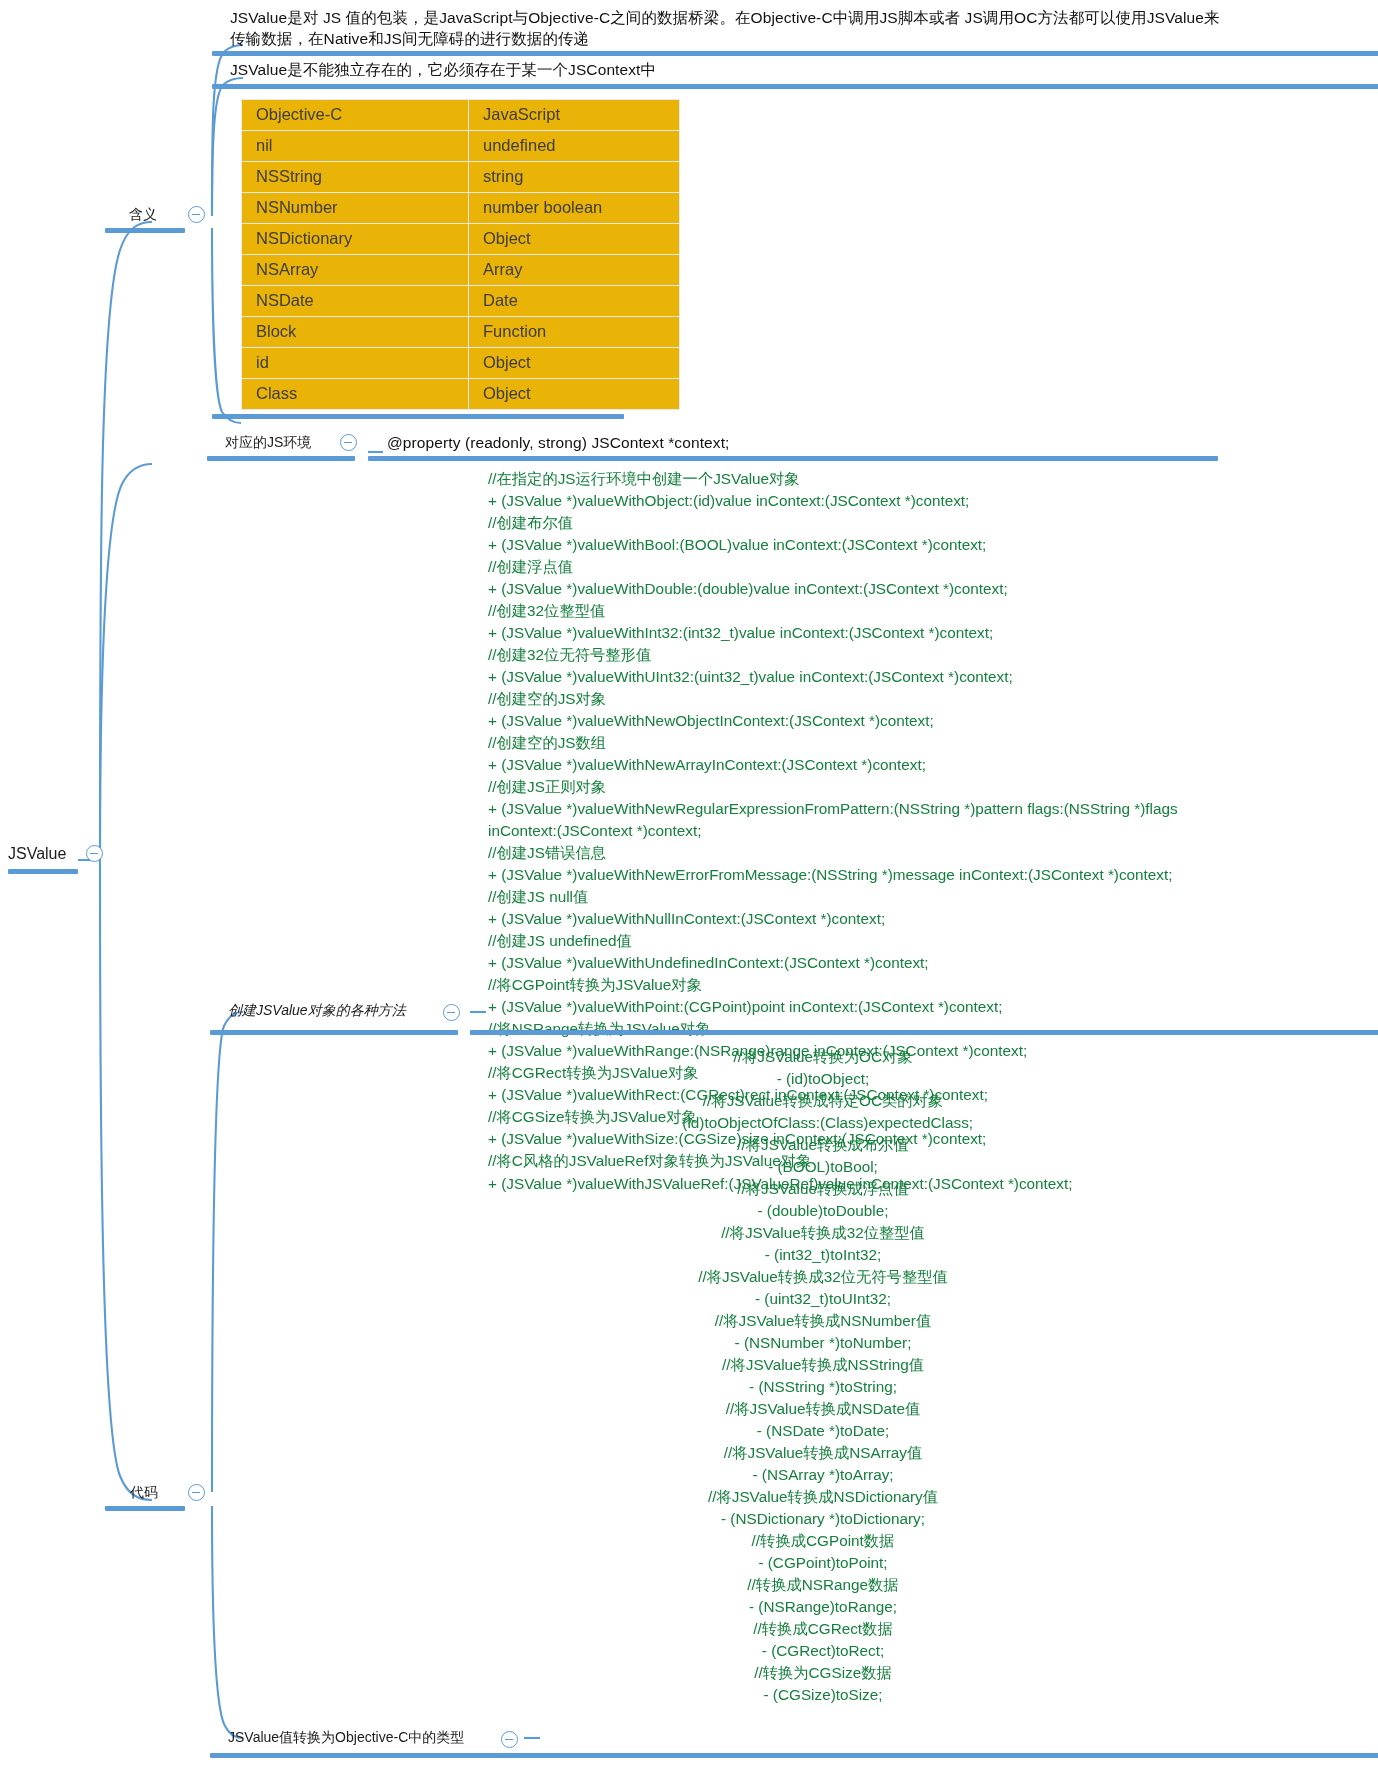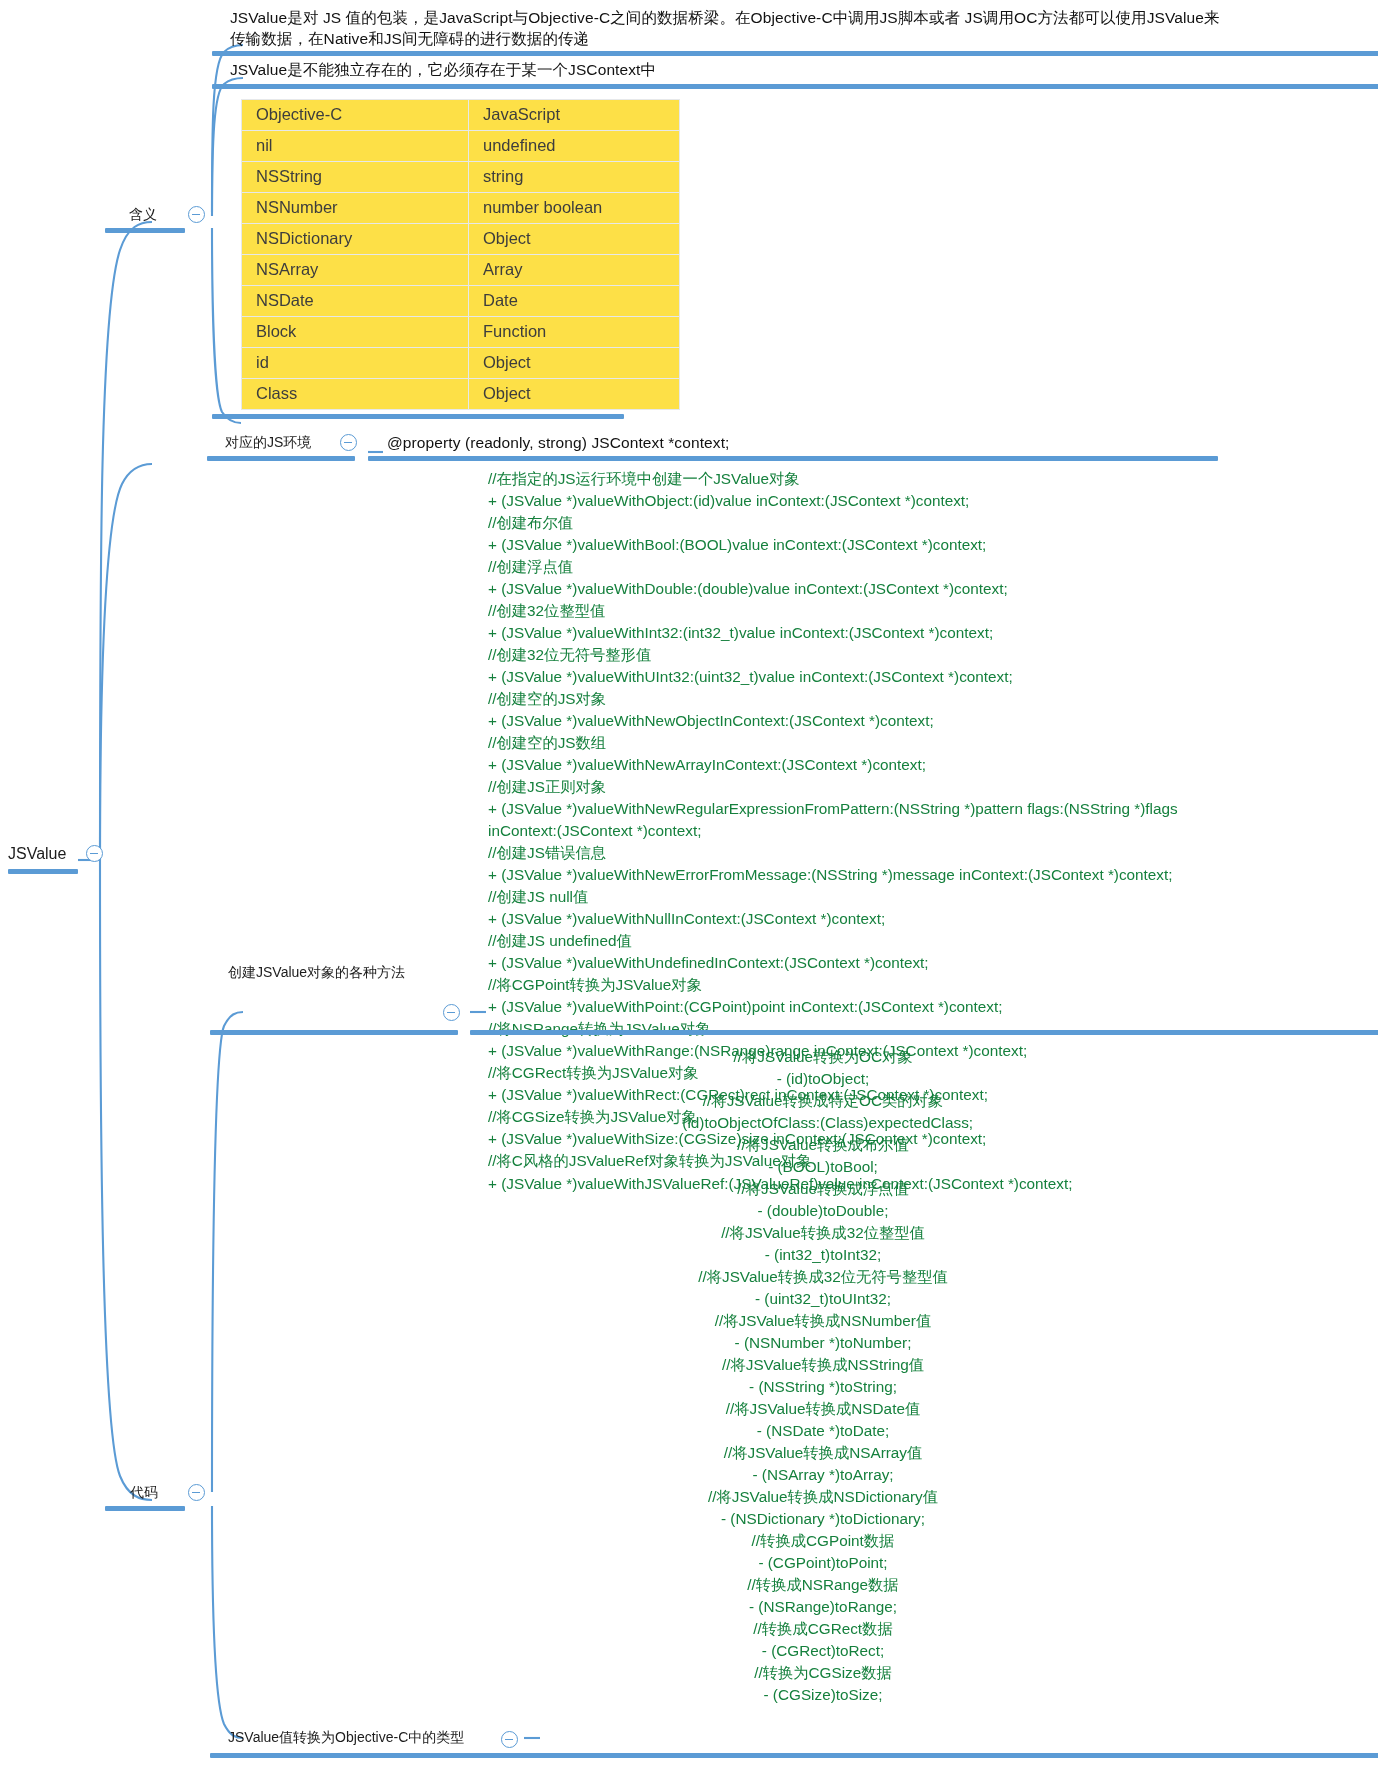--- a/index.html
+++ b/index.html
@@ -73,21 +73,21 @@
     width: 8.4px;
     height: 1.4px;
     background: #5b9bd5;
   }
 
   
   .mini-table {
     position: absolute;
     border-collapse: collapse;
     border-spacing: 0;
-    background: #fde047;
+    background: #eab308;
     font-size: 16.5px;
     color: #3d3d3d;
   }
   .mini-table td {
     border: 1px solid #e6e8ea;
     padding: 3px 14px 5px 14px;
     font-weight: 400;
     vertical-align: middle;
     height: 22px;
   }
@@ -201,21 +201,21 @@
 
   <div class="node body-text" style="left:387px; top:434px; width:620px;">@property (readonly, strong) JSContext *context;</div>
   <div class="ul" style="left:368px; top:456px; width:850px;"></div>
 
   <div class="node" style="left:130px; top:1484px;">
     <div class="topic-label">代码</div>
   </div>
   <div class="ul" style="left:105px; top:1506px; width:80px;"></div>
   <div class="collapse" style="left:188px; top:1484px;"></div>
 
-  <div class="node" style="left:228px; top:964px;">
+  <div class="node" style="left:228px; top:1002px;font-style:italic;">
     <div class="topic-label">创建JSValue对象的各种方法</div>
   </div>
   <div class="ul" style="left:210px; top:1030px; width:248px;"></div>
   <div class="collapse" style="left:443px; top:1004px;"></div>
 
   <div class="node code-text" style="left:488px; top:468px; width:700px;">//在指定的JS运行环境中创建一个JSValue对象
 + (JSValue *)valueWithObject:(id)value inContext:(JSContext *)context;
 //创建布尔值
 + (JSValue *)valueWithBool:(BOOL)value inContext:(JSContext *)context;
 //创建浮点值

